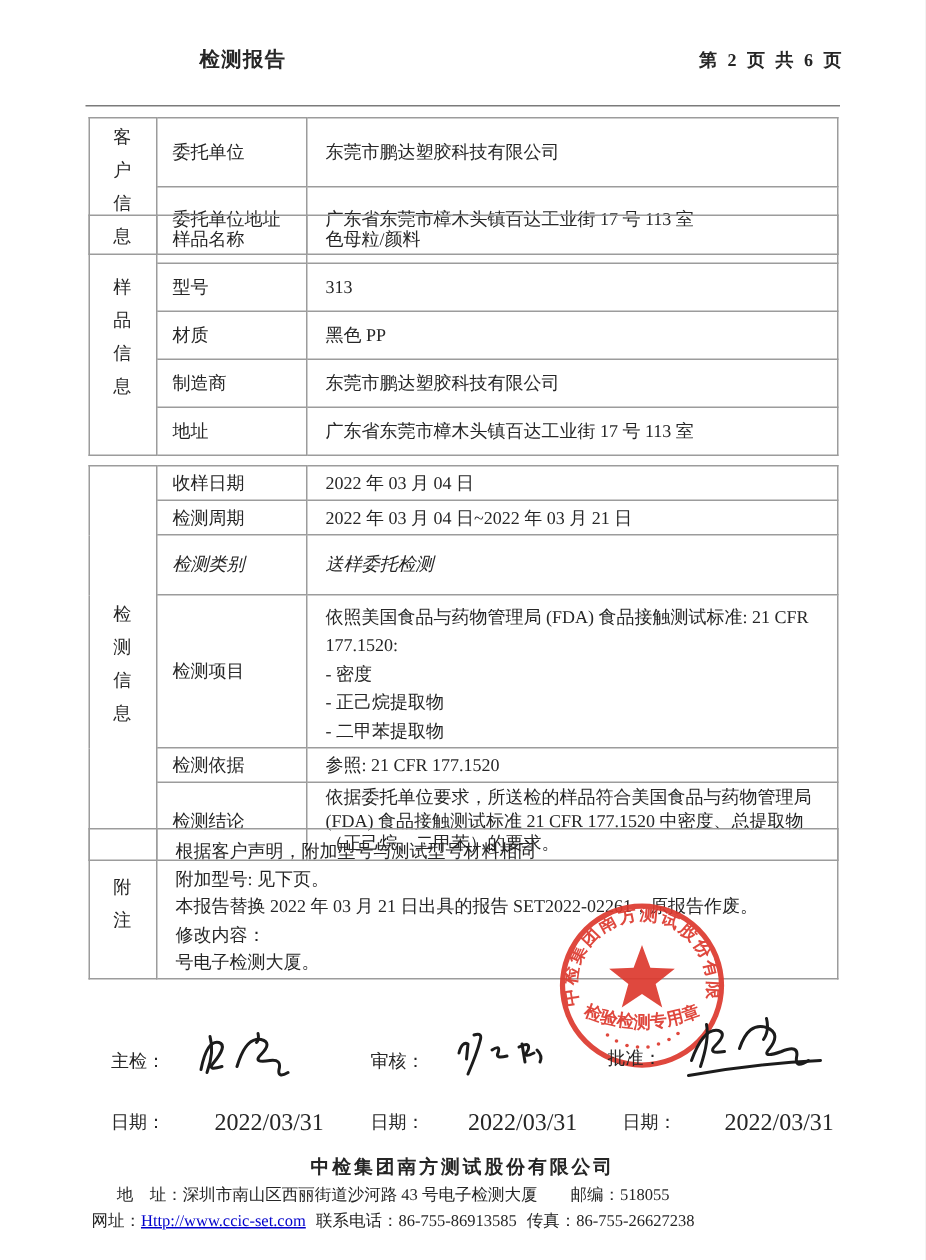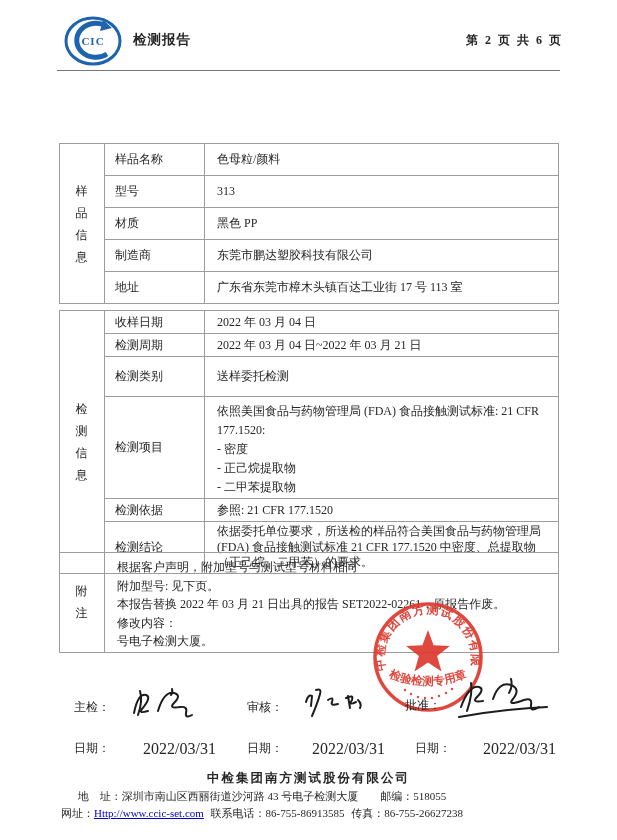--- a/index.html
+++ b/index.html
@@ -36,32 +36,44 @@
   .ft-line{font-size:11px;width:524px;text-align:center;}
   .ft-link{color:#0000cc;text-decoration:underline;}
   .z4{z-index:4;}
   .z3{z-index:3;}
 </style>
 </head>
 <body>
 
 <div class="page">
 
-  <div class="abs" style="left:62px;top:16px;width:62px;height:50px;">
-    <svg width="62" height="50" viewBox="0 0 62 50">
-      <ellipse cx="31" cy="25" rx="27" ry="23" fill="none" stroke="#1e63ae" stroke-width="3"></ellipse>
-      <path d="M 44,10 A 19 17 0 1 0 45,38" fill="none" stroke="#1e63ae" stroke-width="5"></path>
-      <path d="M 41,4 L 50,12 L 38,15 Z" fill="#1e63ae"></path>
-      <text x="31" y="29" text-anchor="middle" font-size="11" font-weight="bold" fill="#1e63ae" font-family="Liberation Serif, serif" letter-spacing="1">CIC</text>
-    </svg>
-  </div>
   <div class="abs hdr-title" style="left:133px;top:31px;">检测报告</div>
   <div class="abs hdr-page" style="left:466px;top:32px;">第 2 页 共 6 页</div>
   <div class="abs hdr-rule" style="left:57px;top:70px;width:503px;"></div>
 
+  <table class="sec" style="top:78px;">
+    <colgroup>
+        <col style="width:45px">
+        <col style="width:100px">
+        <col style="width:354px">
+      </colgroup>
+    <tbody>
+        <tr style="height:28px;">
+      <td class="g" rowspan="2">
+            <div class="gl">客户信息</div>
+          </td>
+      <td class="l">委托单位</td>
+      <td class="v">东莞市鹏达塑胶科技有限公司</td>
+    </tr>
+    <tr style="height:28px;">
+      <td class="l">委托单位地址</td>
+      <td class="v">广东省东莞市樟木头镇百达工业街 17 号 113 室</td>
+    </tr>
+  </tbody>
+    </table>
 
   <table class="sec" style="top:143px;">
     <colgroup>
         <col style="width:45px">
         <col style="width:100px">
         <col style="width:354px">
       </colgroup>
     <tbody>
         <tr style="height:32px;">
       <td class="g" rowspan="5">
@@ -100,21 +112,21 @@
       <td class="g" rowspan="6">
             <div class="gl">检测信息</div>
           </td>
       <td class="l">收样日期</td>
       <td class="v">2022 年 03 月 04 日</td>
     </tr>
     <tr style="height:23px;">
       <td class="l">检测周期</td>
       <td class="v">2022 年 03 月 04 日~2022 年 03 月 21 日</td>
     </tr>
-    <tr style="height:40px;">
+    <tr style="height:40px;font-style:italic;">
       <td class="l">检测类别</td>
       <td class="v">送样委托检测</td>
     </tr>
     <tr style="height:97px;">
       <td class="l">检测项目</td>
       <td class="v v-top">
         <div class="ln">依照美国食品与药物管理局 (FDA) 食品接触测试标准: 21 CFR</div>
         <div class="ln">177.1520:</div>
         <div class="ln">- 密度</div>
         <div class="ln">- 正己烷提取物</div>

